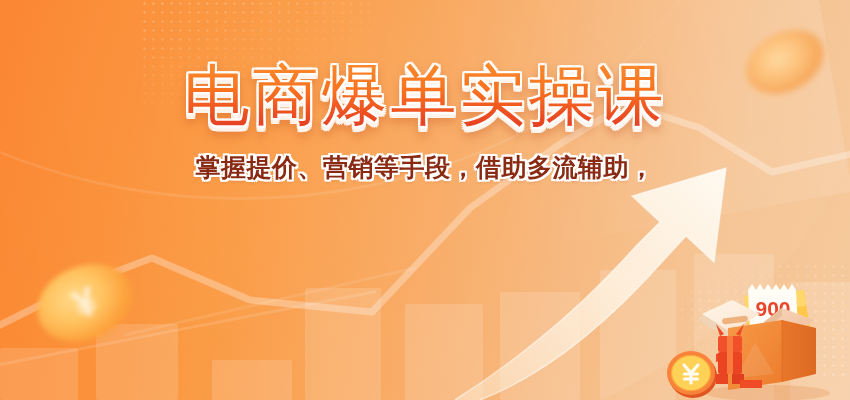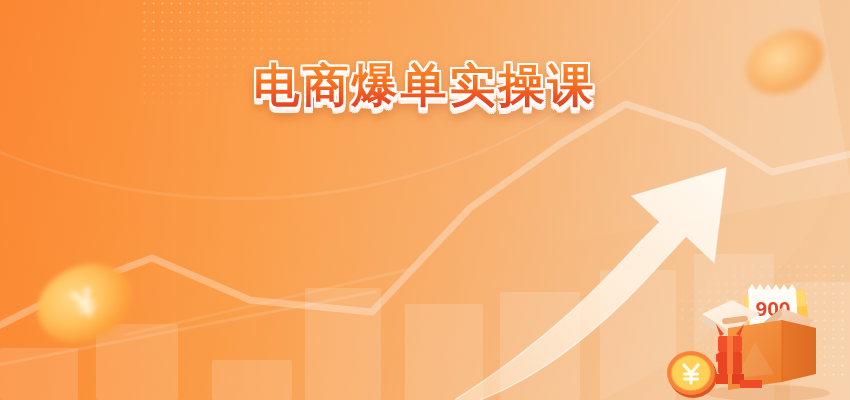--- a/index.html
+++ b/index.html
@@ -122,22 +122,22 @@
   .box-art{position:absolute;left:686px;top:262px;width:164px;height:138px;}
 
   
   .textblock{
     position:absolute;left:0;top:0;width:850px;height:400px;
     display:flex;flex-direction:column;align-items:center;
   }
 
   .title{
     margin-top:62px;
-    font-size:46px;
-    font-weight:bold;
+    font-size:66px;
+    font-weight:normal;
     letter-spacing:3px;
     line-height:1;
     background:linear-gradient(180deg,#FB8A2C 0%,#F9731F 42%,#ED4F21 78%,#E53E22 100%);
     -webkit-background-clip:text;background-clip:text;
     color:transparent;
     -webkit-text-stroke:0px;
     position:relative;
     filter:drop-shadow(0 2px 0 rgba(255,255,255,.95))
            drop-shadow(0 -2px 0 rgba(255,255,255,.95))
            drop-shadow(2px 0 0 rgba(255,255,255,.95))
@@ -283,15 +283,16 @@
       <path d="M34,74 L30,62 L38,72 Z" fill="#EE4B26"></path>
       <path d="M54,74 L58,62 L50,72 Z" fill="#EE4B26"></path>
       <rect x="30" y="112" width="12" height="10" fill="#EA4522"></rect>
       <rect x="46" y="112" width="12" height="10" fill="#E03E1E"></rect>
       <rect x="54" y="118" width="22" height="8" fill="#EE4B26"></rect>
     </g>
   </svg>
 
   <div class="textblock">
     <div class="title">电商爆单实操课</div>
+    <div class="sub sub-1">掌握提价、营销等手段，借助多流辅助，</div>
   </div>
 
 </div>
 
 </body></html>

